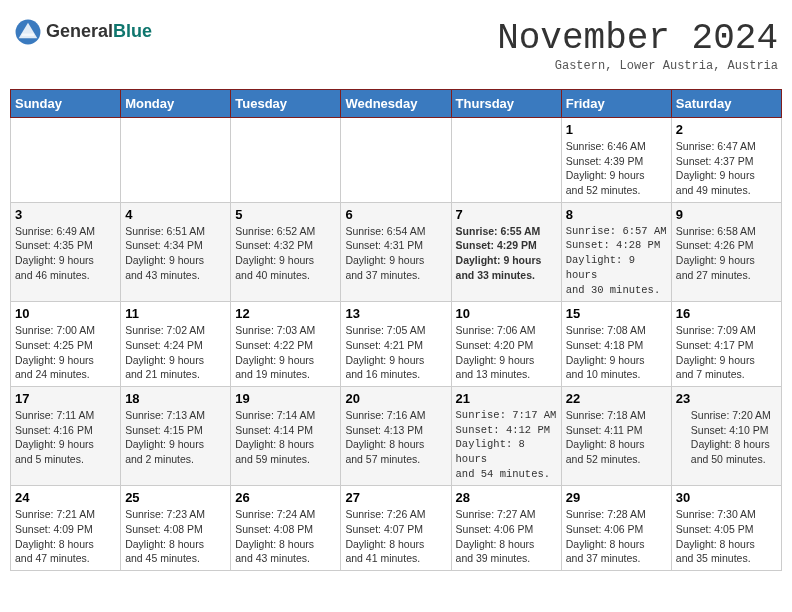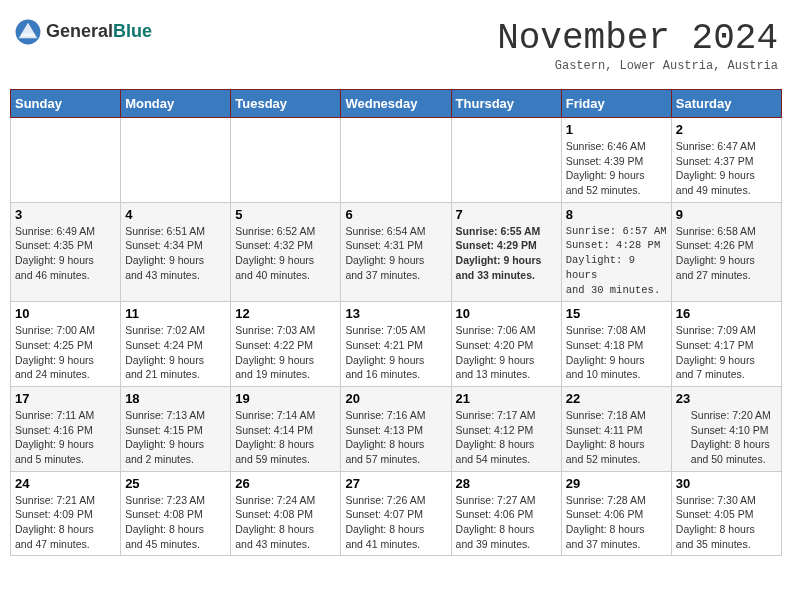--- a/index.html
+++ b/index.html
@@ -272,21 +272,21 @@
         </td>
         <td>
           <div class="day-num">20</div>
           <div class="day-info" style="white-space: pre-line;">Sunrise: 7:16 AM
 Sunset: 4:13 PM
 Daylight: 8 hours
 and 57 minutes.</div>
         </td>
         <td>
           <div class="day-num">21</div>
-          <div class="day-info" style="white-space: pre-line;">Sunrise: 7:17 AM
+          <div class="day-info" style="white-space: pre-line; font-family: Liberation Mono, monospace;">Sunrise: 7:17 AM
 Sunset: 4:12 PM
 Daylight: 8 hours
 and 54 minutes.</div>
         </td>
         <td>
           <div class="day-num">22</div>
           <div class="day-info" style="white-space: pre-line;">Sunrise: 7:18 AM
 Sunset: 4:11 PM
 Daylight: 8 hours
 and 52 minutes.</div>

